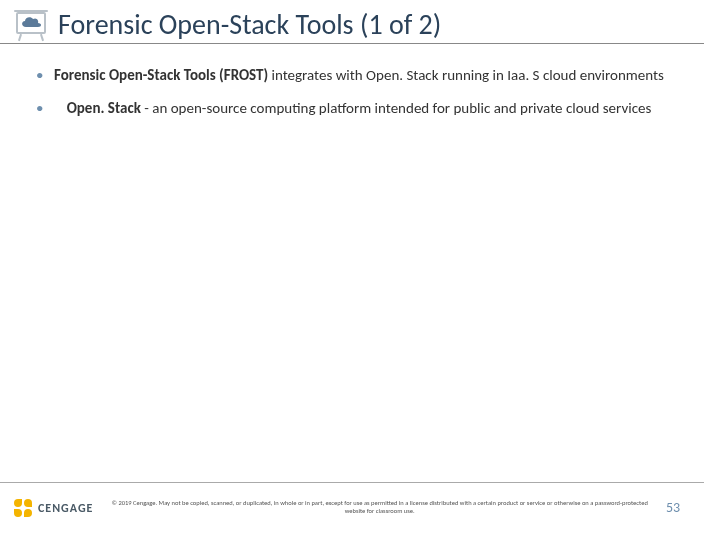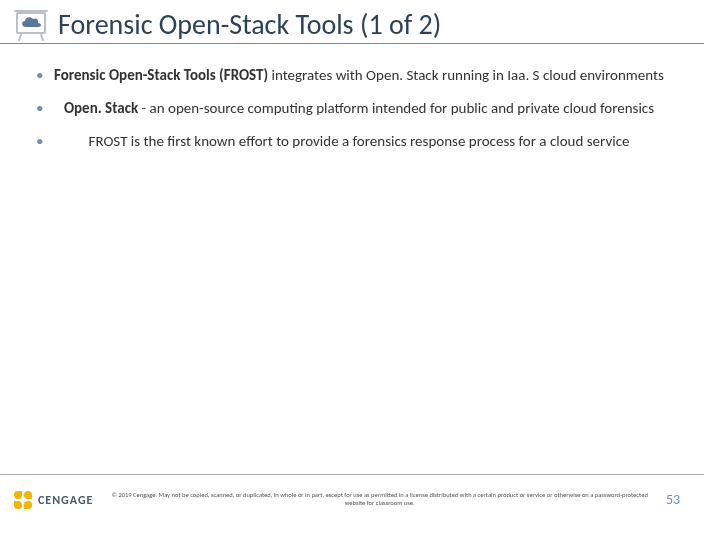--- a/index.html
+++ b/index.html
@@ -14,21 +14,21 @@
   .cloud-svg { position:absolute; left:7px; top:4px; }
   .title { font-size: 28px; color: #2b425a; font-weight: 400; line-height: 1.05; }
   .body { flex: 1; padding: 22px 36px 0 36px; font-size: 15px; color: #333; }
   ul.top { list-style: none; text-align: center; }
   ul.top > li { position: relative; padding-left: 14px; margin-bottom: 14px; line-height: 1.25; }
   ul.top > li::before { content: "•"; position: absolute; left: 0; top: 0; color: #6e8fae; font-size: 15px; }
   ul.sub { list-style: none; margin-top: 6px; }
   ul.sub > li { position: relative; padding-left: 14px; font-size: 13.5px; font-weight: 600; color: #333; line-height: 1.3; }
   ul.sub > li::before { content: "•"; position: absolute; left: 0; top: 0; color: #6e8fae; font-size: 13px; }
   .strong-lead { font-weight: 600; }
-  .footer { position: absolute; bottom: 16px; left: 0; width: 100%; height: 50px; border-top: 1px solid #aaa; display: flex; align-items: center; padding: 0 14px; }
+  .footer { position: absolute; bottom: 8px; left: 0; width: 100%; height: 50px; border-top: 1px solid #aaa; display: flex; align-items: center; padding: 0 14px; }
   .brand { display: flex; align-items: center; gap: 6px; }
   .brand-mark { width: 18px; height: 18px; position: relative; }
   .petal { position:absolute; width:8px; height:8px; background:#f4b400; border-radius:50% 0 50% 50%; }
   .p1{ left:0; top:0; transform:rotate(0deg);} .p2{ right:0; top:0; transform:rotate(90deg);}
   .p3{ right:0; bottom:0; transform:rotate(180deg);} .p4{ left:0; bottom:0; transform:rotate(270deg);}
   .brand-name { font-size: 12px; letter-spacing: 1px; color: #4a5a66; font-weight: 600; }
   .copyright { flex:1; text-align:center; font-size: 6.5px; color: #555; line-height:1.15; padding: 0 10px; }
   .page-num { font-size: 14px; color: #6e8fae; width: 24px; text-align: left; }
 </style>
 </head>
@@ -48,24 +48,21 @@
     </div>
     <div class="title">Forensic Open-Stack Tools (1 of 2)</div>
   </div>
 
   <div class="body">
     <ul class="top">
       <li>
         <span class="strong-lead">Forensic Open-Stack Tools (FROST)</span><span> integrates with Open. Stack running in Iaa. S cloud environments</span>
       </li>
       <li>
-        <span class="strong-lead">Open. Stack</span><span> - an open-source computing platform intended for public and private cloud forensics</span>
-      </li>
-      <li>
-        <span>FROST is the first known effort to provide a forensics response process for a cloud service</span><span></span>
+        <span class="strong-lead">Open. Stack</span><span> - an open-source computing platform intended for public and private cloud services</span>
       </li>
     </ul>
   </div>
 
   <div class="footer">
     <div class="brand">
       <div class="brand-mark">
         <div class="petal p1"></div>
           <div class="petal p2"></div>
           <div class="petal p3"></div>

